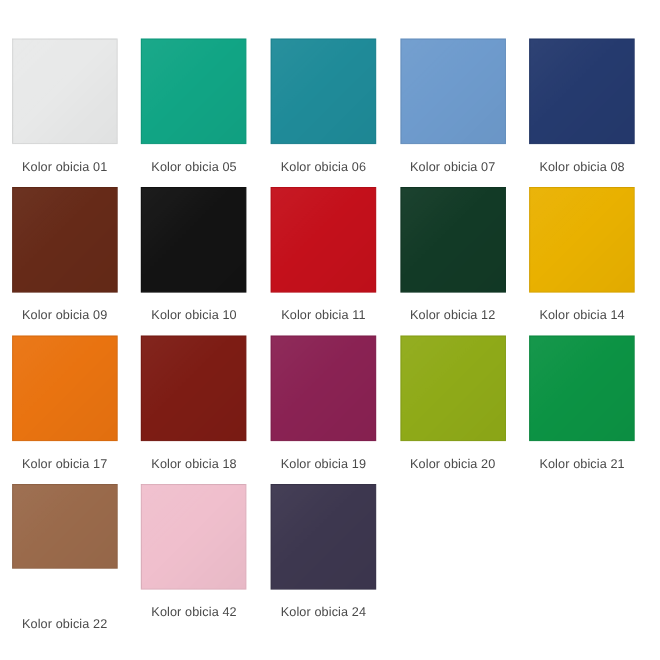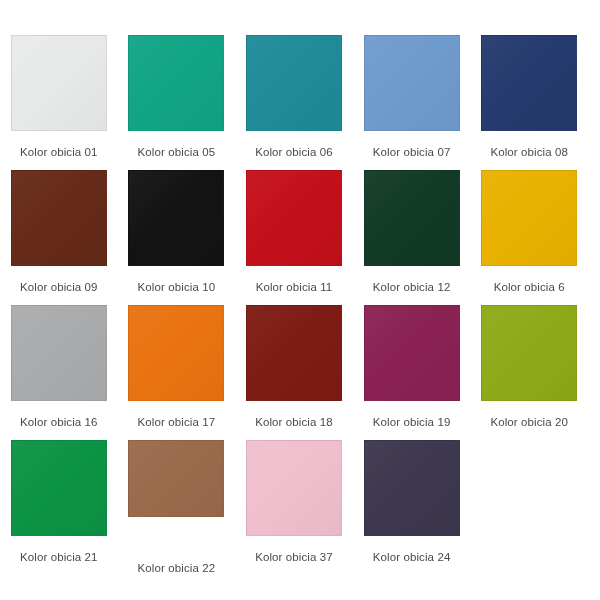--- a/index.html
+++ b/index.html
@@ -94,25 +94,21 @@
     <div class="swatch-cell">
       <div class="swatch-chip" style="background-color: rgb(196, 16, 27);"></div>
       <div class="swatch-label" style="color: rgb(74, 74, 74);">Kolor obicia 11</div>
     </div>
     <div class="swatch-cell">
       <div class="swatch-chip" style="background-color: rgb(18, 58, 38);"></div>
       <div class="swatch-label" style="color: rgb(74, 74, 74); text-align: right;">Kolor obicia 12</div>
     </div>
     <div class="swatch-cell">
       <div class="swatch-chip" style="background-color: rgb(233, 177, 0);"></div>
-      <div class="swatch-label" style="color: rgb(74, 74, 74);">Kolor obicia 6</div>
-    </div>
-    <div class="swatch-cell">
-      <div class="swatch-chip" style="background-color: rgb(169, 171, 173);"></div>
-      <div class="swatch-label" style="color: rgb(74, 74, 74);">Kolor obicia 16</div>
+      <div class="swatch-label" style="color: rgb(74, 74, 74);">Kolor obicia 14</div>
     </div>
     <div class="swatch-cell">
       <div class="swatch-chip" style="background-color: rgb(233, 115, 16);"></div>
       <div class="swatch-label" style="color: rgb(74, 74, 74);">Kolor obicia 17</div>
     </div>
     <div class="swatch-cell">
       <div class="swatch-chip" style="background-color: rgb(125, 28, 20);"></div>
       <div class="swatch-label" style="color: rgb(74, 74, 74);">Kolor obicia 18</div>
     </div>
     <div class="swatch-cell">
@@ -126,19 +122,19 @@
     <div class="swatch-cell">
       <div class="swatch-chip" style="background-color: rgb(12, 147, 68);"></div>
       <div class="swatch-label" style="color: rgb(74, 74, 74);">Kolor obicia 21</div>
     </div>
     <div class="swatch-cell">
       <div class="swatch-chip" style="background-color: rgb(154, 106, 75);"></div>
       <div class="swatch-label" style="color: rgb(74, 74, 74); margin-top: 44px;">Kolor obicia 22</div>
     </div>
     <div class="swatch-cell">
       <div class="swatch-chip" style="background-color: rgb(240, 191, 205);"></div>
-      <div class="swatch-label" style="color: rgb(74, 74, 74);">Kolor obicia 37</div>
+      <div class="swatch-label" style="color: rgb(74, 74, 74);">Kolor obicia 42</div>
     </div>
     <div class="swatch-cell">
       <div class="swatch-chip" style="background-color: rgb(61, 55, 79);"></div>
       <div class="swatch-label" style="color: rgb(74, 74, 74);">Kolor obicia 24</div>
     </div>
   </div>
 
 </body></html>

